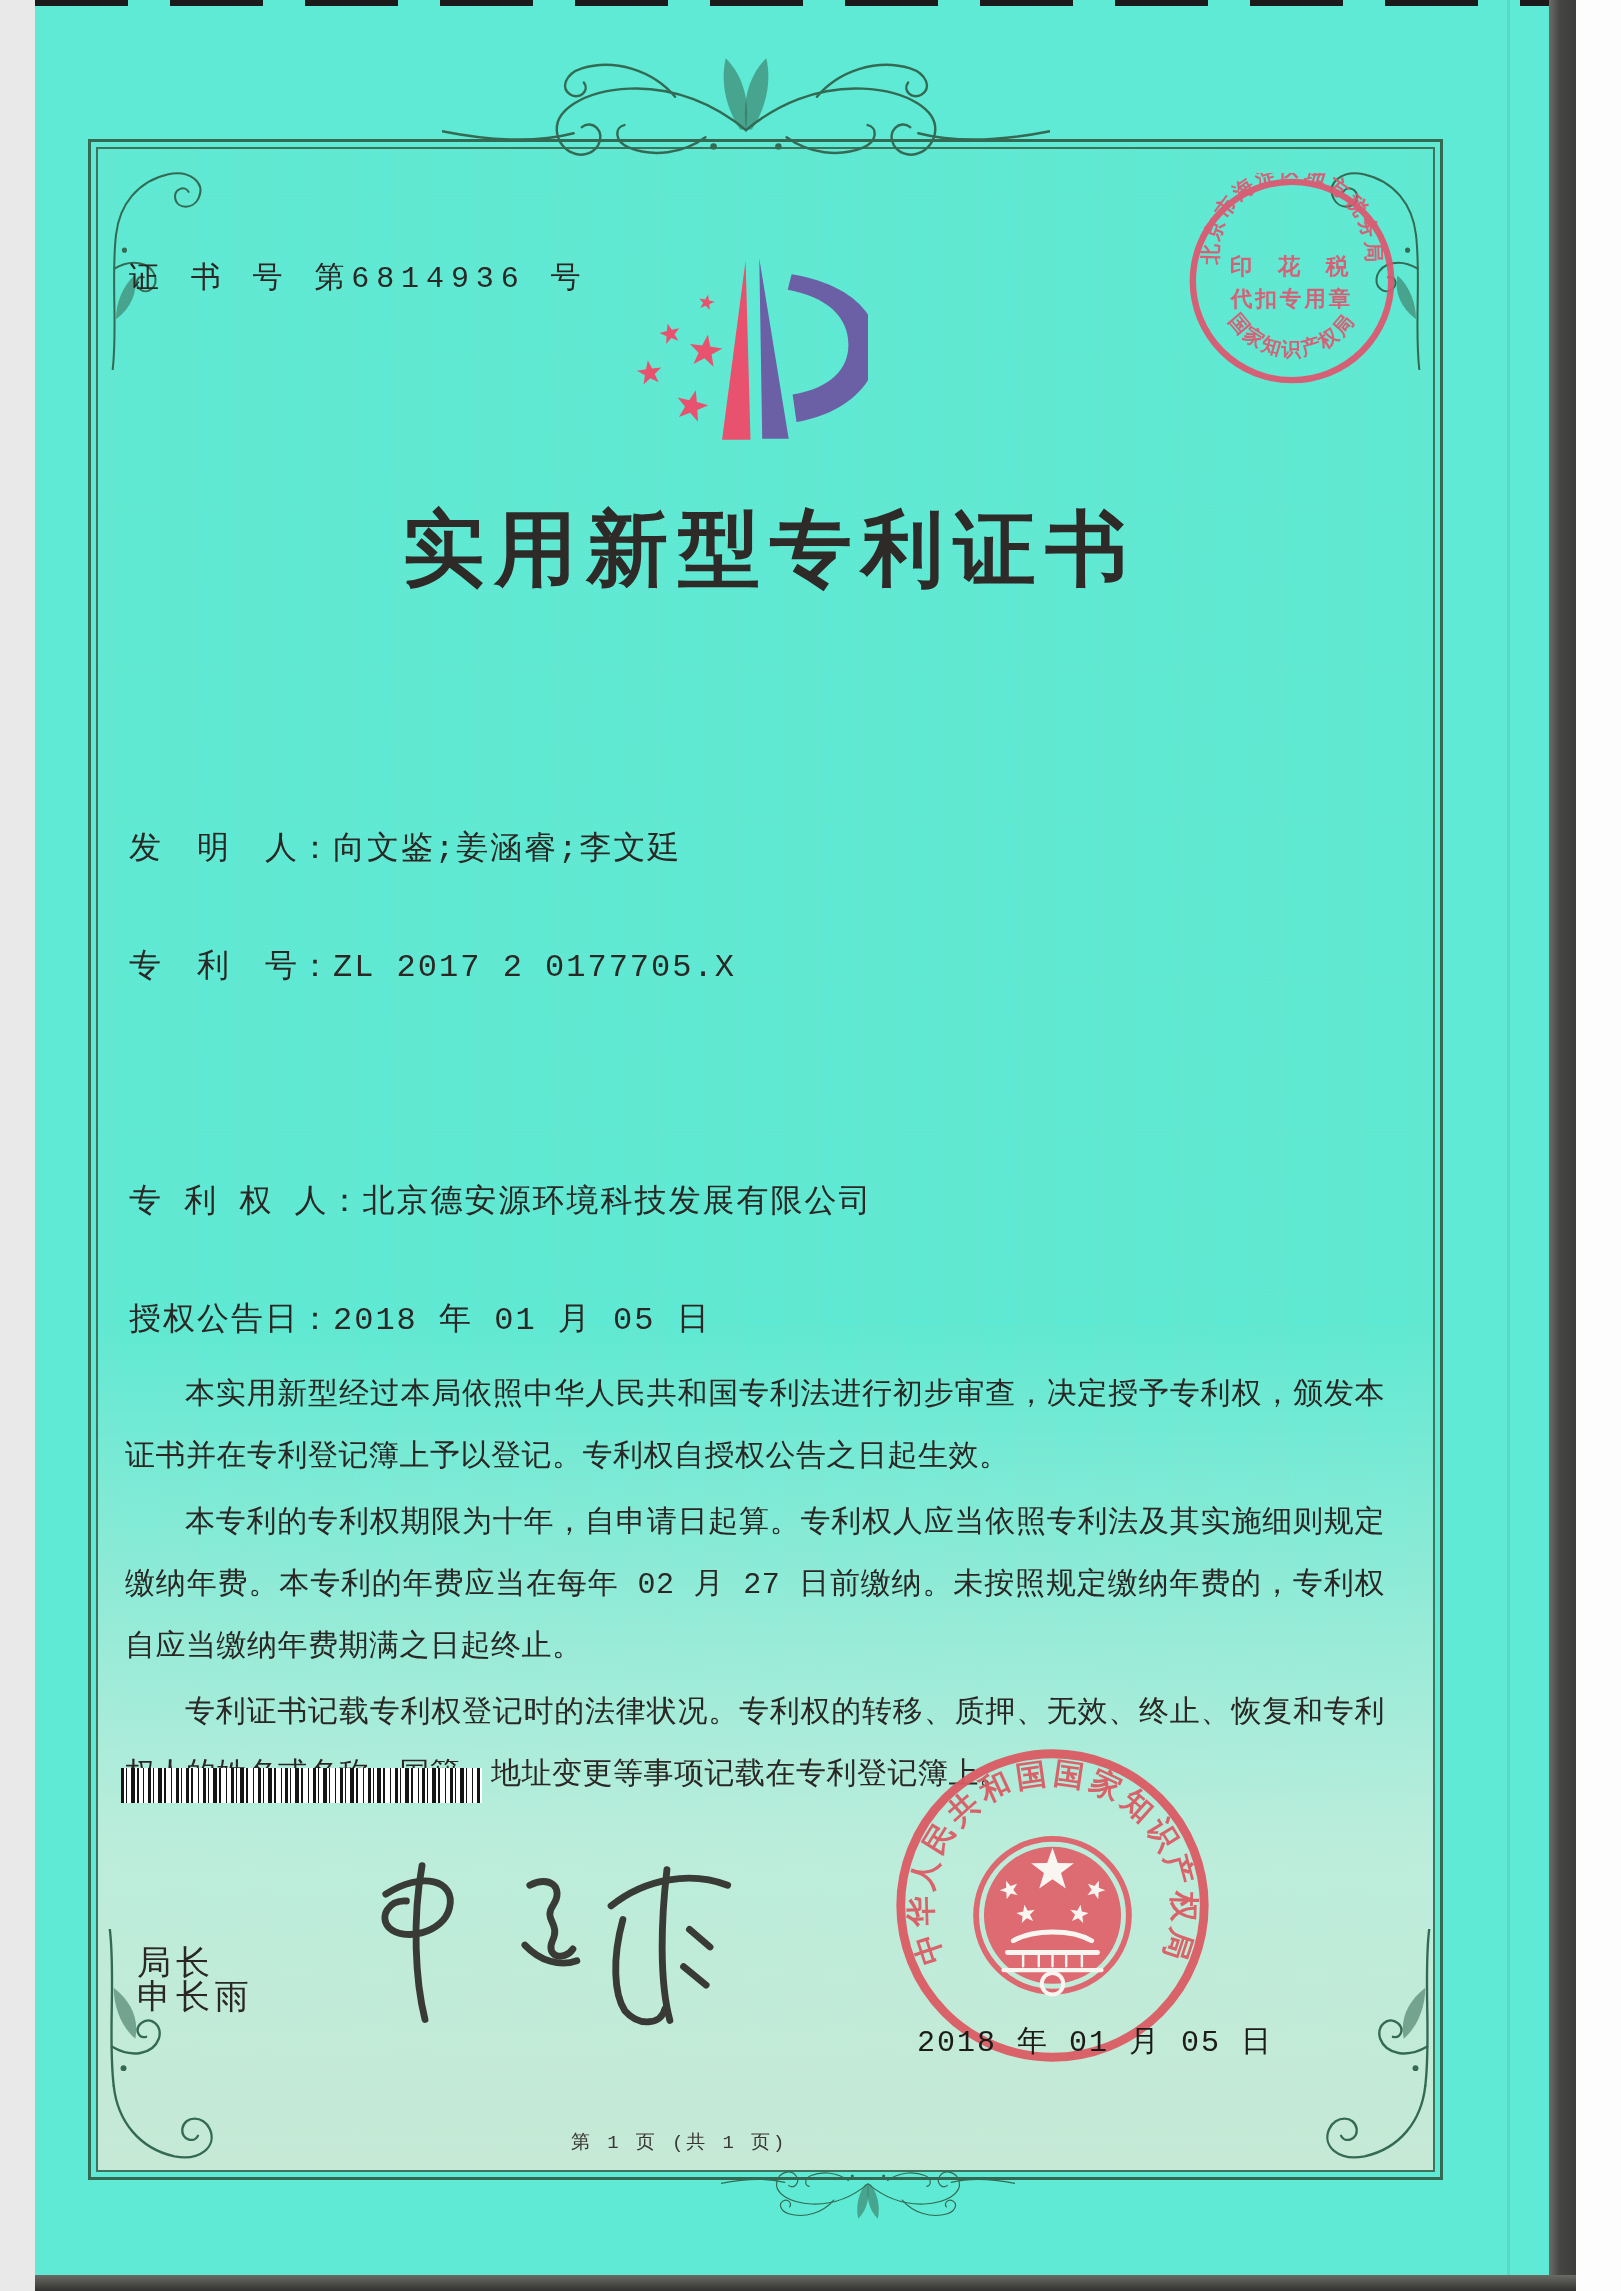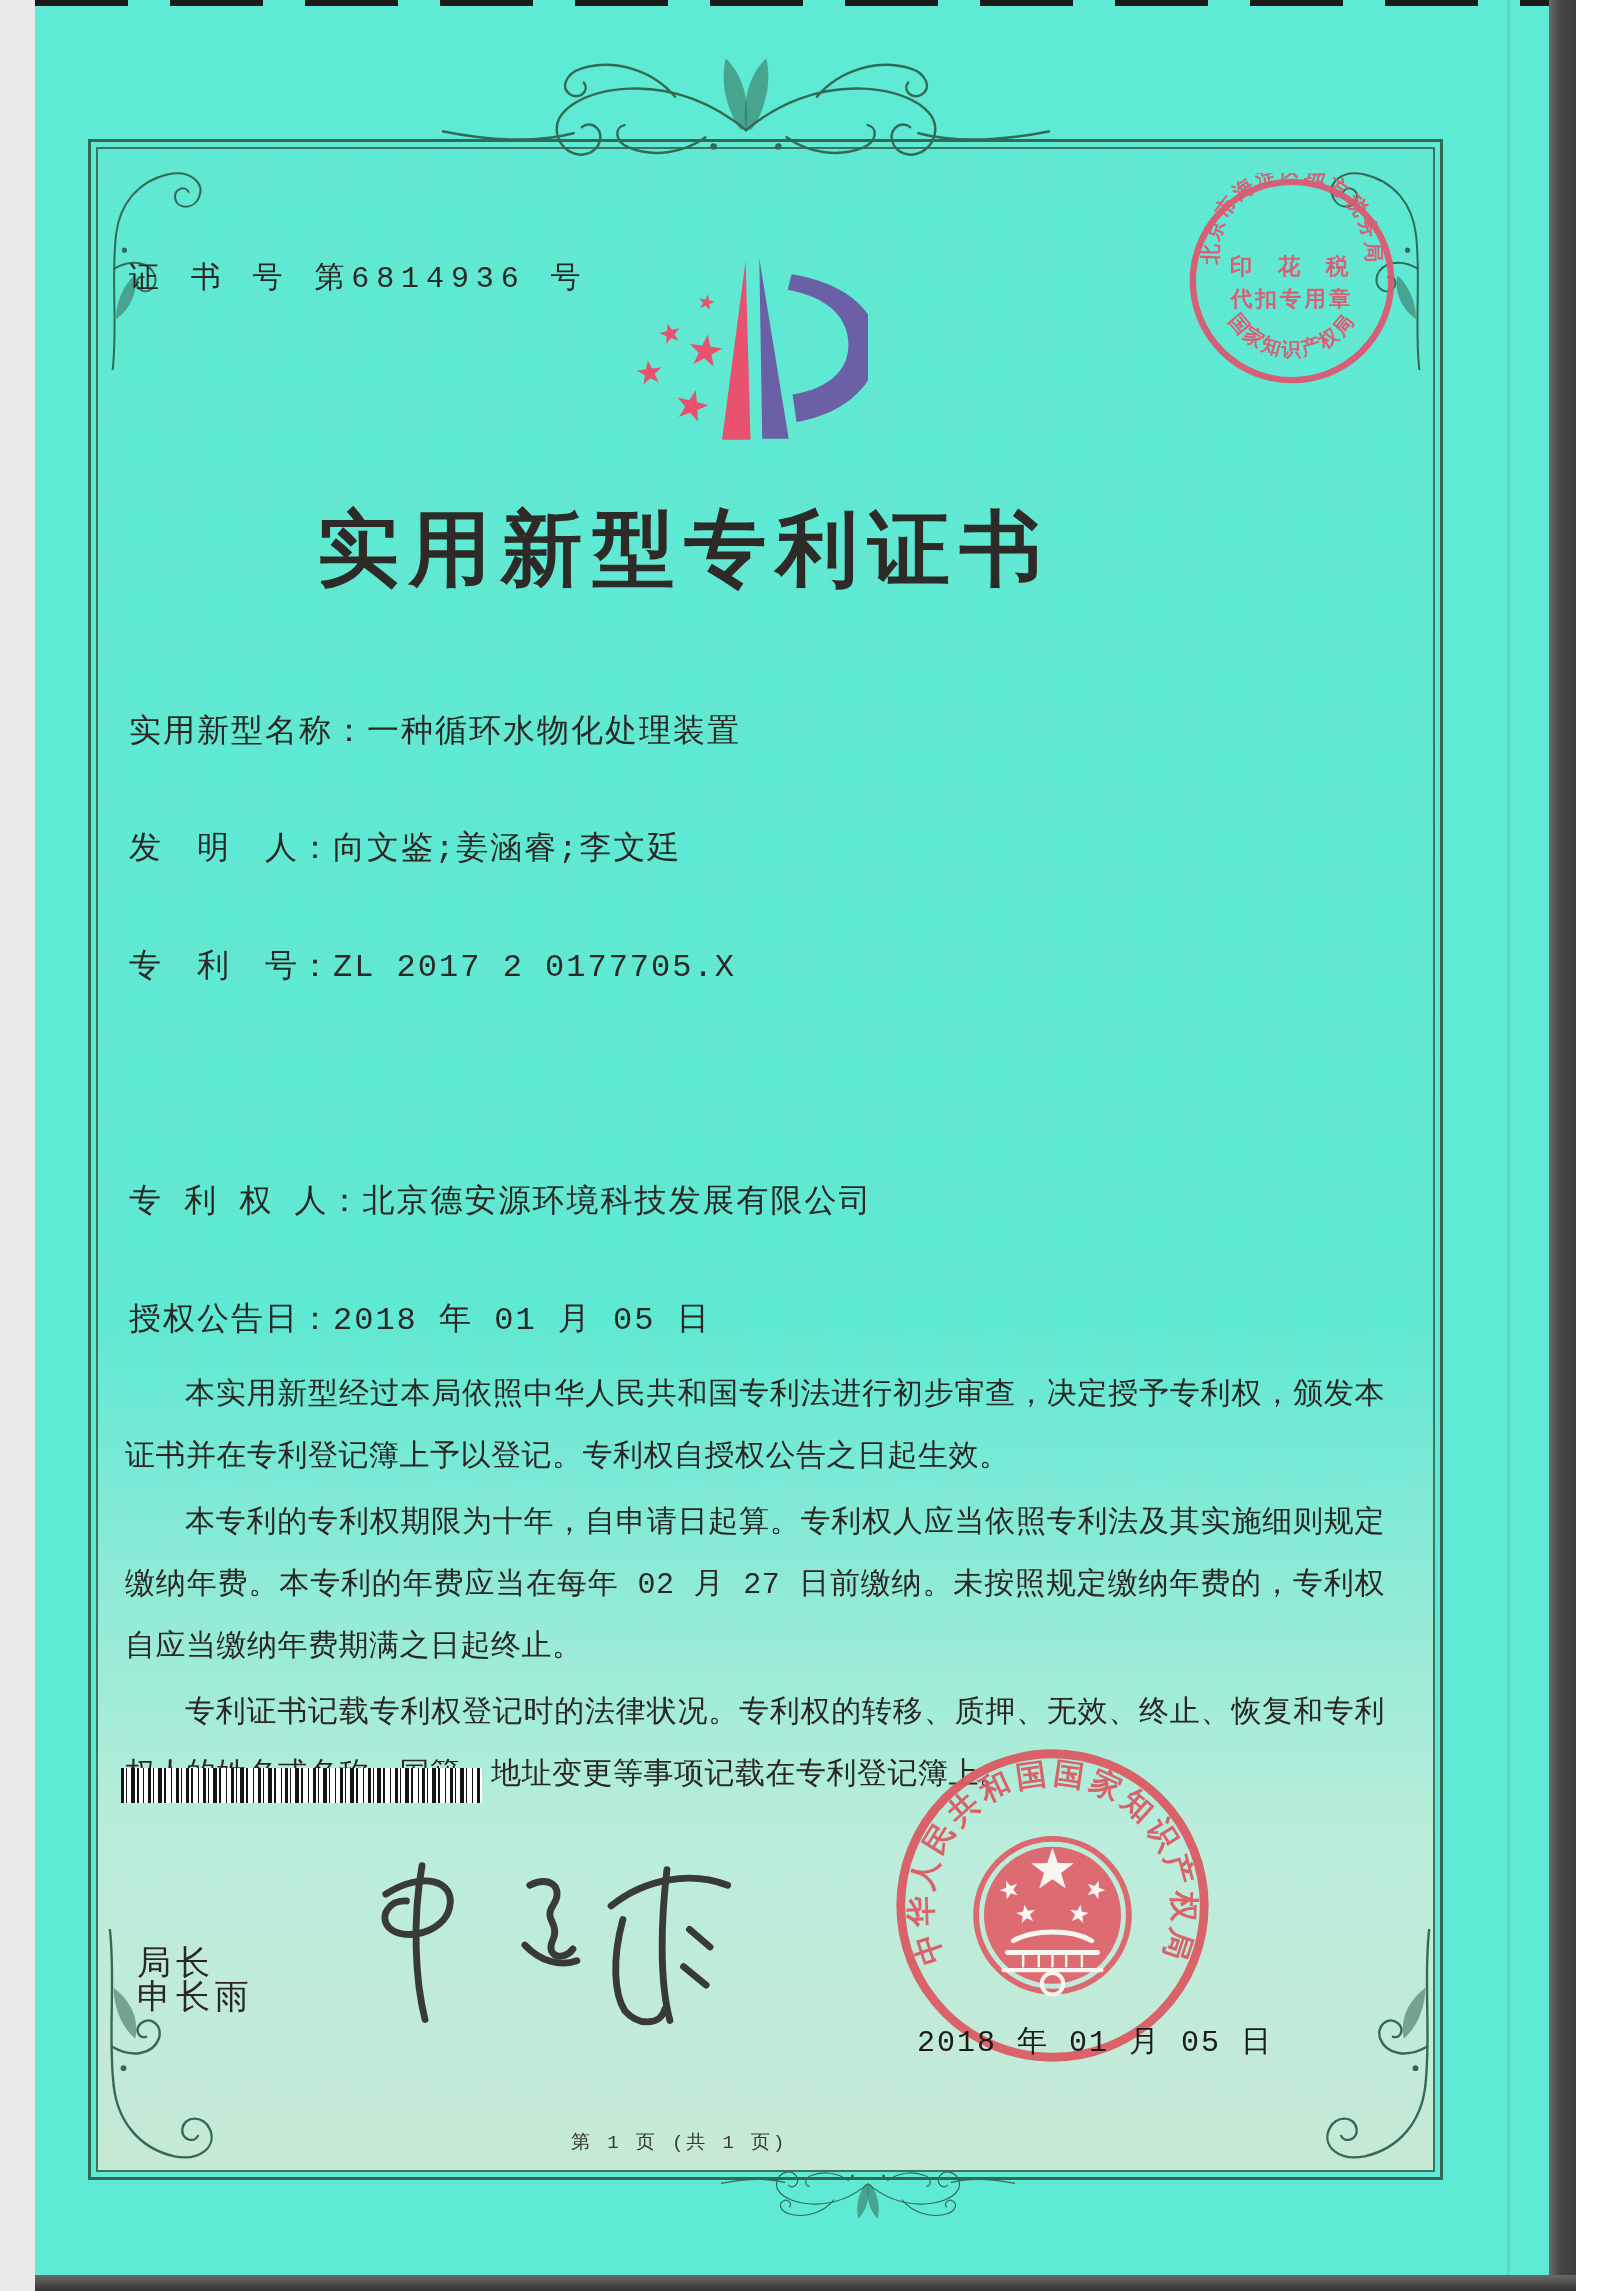--- a/index.html
+++ b/index.html
@@ -24,22 +24,22 @@
   .tint{left:63px;top:149px;width:1335px;height:2021px;
     background:
       linear-gradient(180deg,rgba(234,246,238,0) 58%,rgba(214,238,222,.78) 84%,rgba(203,233,213,.95) 100%),
       repeating-linear-gradient(0deg,rgba(140,200,160,.08) 0 1px,transparent 1px 3.9px),
       repeating-linear-gradient(90deg,rgba(140,200,160,.08) 0 1px,transparent 1px 3.9px);}
 
   .ornament{color:#346a54;}
 
   
   .cert-no{left:94px;top:257px;font-size:30px;letter-spacing:6.9px;white-space:nowrap;}
-  .title{left:282px;top:495px;width:804px;font-size:82px;font-weight:700;letter-spacing:9.8px;
-         white-space:nowrap;color:#2d2a27;}
+  .title{left:298px;top:495px;width:804px;font-size:82px;font-weight:700;letter-spacing:9.8px;
+         white-space:nowrap;color:#2d2a27;text-align:right;}
   .field{left:94px;font-size:32px;letter-spacing:2px;white-space:nowrap;}
   .field .lab{letter-spacing:2px;}
   .paras{left:90px;top:1364px;width:1260px;font-size:30px;line-height:62px;text-align:justify;}
   .paras p{margin:0 0 3.9px 0;text-indent:2em;letter-spacing:0.5px;}
 
   .barcode{left:86px;top:1768px;width:361px;height:35px;
     background:repeating-linear-gradient(90deg,#151515 0 2.9px,#fff 2.9px 4.9px,#151515 4.9px 5.9px,
       #fff 5.9px 9.8px,#151515 9.8px 13.7px,#fff 13.7px 15.7px,#151515 15.7px 17.6px,#fff 17.6px 22.5px,
       #151515 22.5px 23.5px,#fff 23.5px 27.4px);}
   .signer-title{left:102px;top:1940px;font-size:34px;letter-spacing:4.9px;}
@@ -135,23 +135,20 @@
       <path d="M705,264 L681,447 L710,447 Z"></path>
     </g>
     <g fill="#6b5fa5">
       <path d="M719,262 L749,446 L722,446 Z"></path>
       <path d="M752,278 C812,288 840,318 840,352 C840,392 804,421 757,429 L753,401 C792,394 810,375 810,350 C810,321 787,301 748,294 Z"></path>
     </g>
   </svg>
 
   <div class="abs title">实用新型专利证书</div>
 
-  <div class="abs field" style="top:709px;">
-    <span class="lab">实用新型名称：</span><span>一种循环水物化处理装置</span>
-  </div>
   <div class="abs field" style="top:826px;">
     <span class="lab">发　明　人：</span><span>向文鉴;姜涵睿;李文廷</span>
   </div>
   <div class="abs field" style="top:944px;">
     <span class="lab">专　利　号：</span><span>ZL 2017 2 0177705.X</span>
   </div>
   <div class="abs field" style="top:1179px;">
     <span class="lab">专 利 权 人：</span><span>北京德安源环境科技发展有限公司</span>
   </div>
   <div class="abs field" style="top:1297px;">

